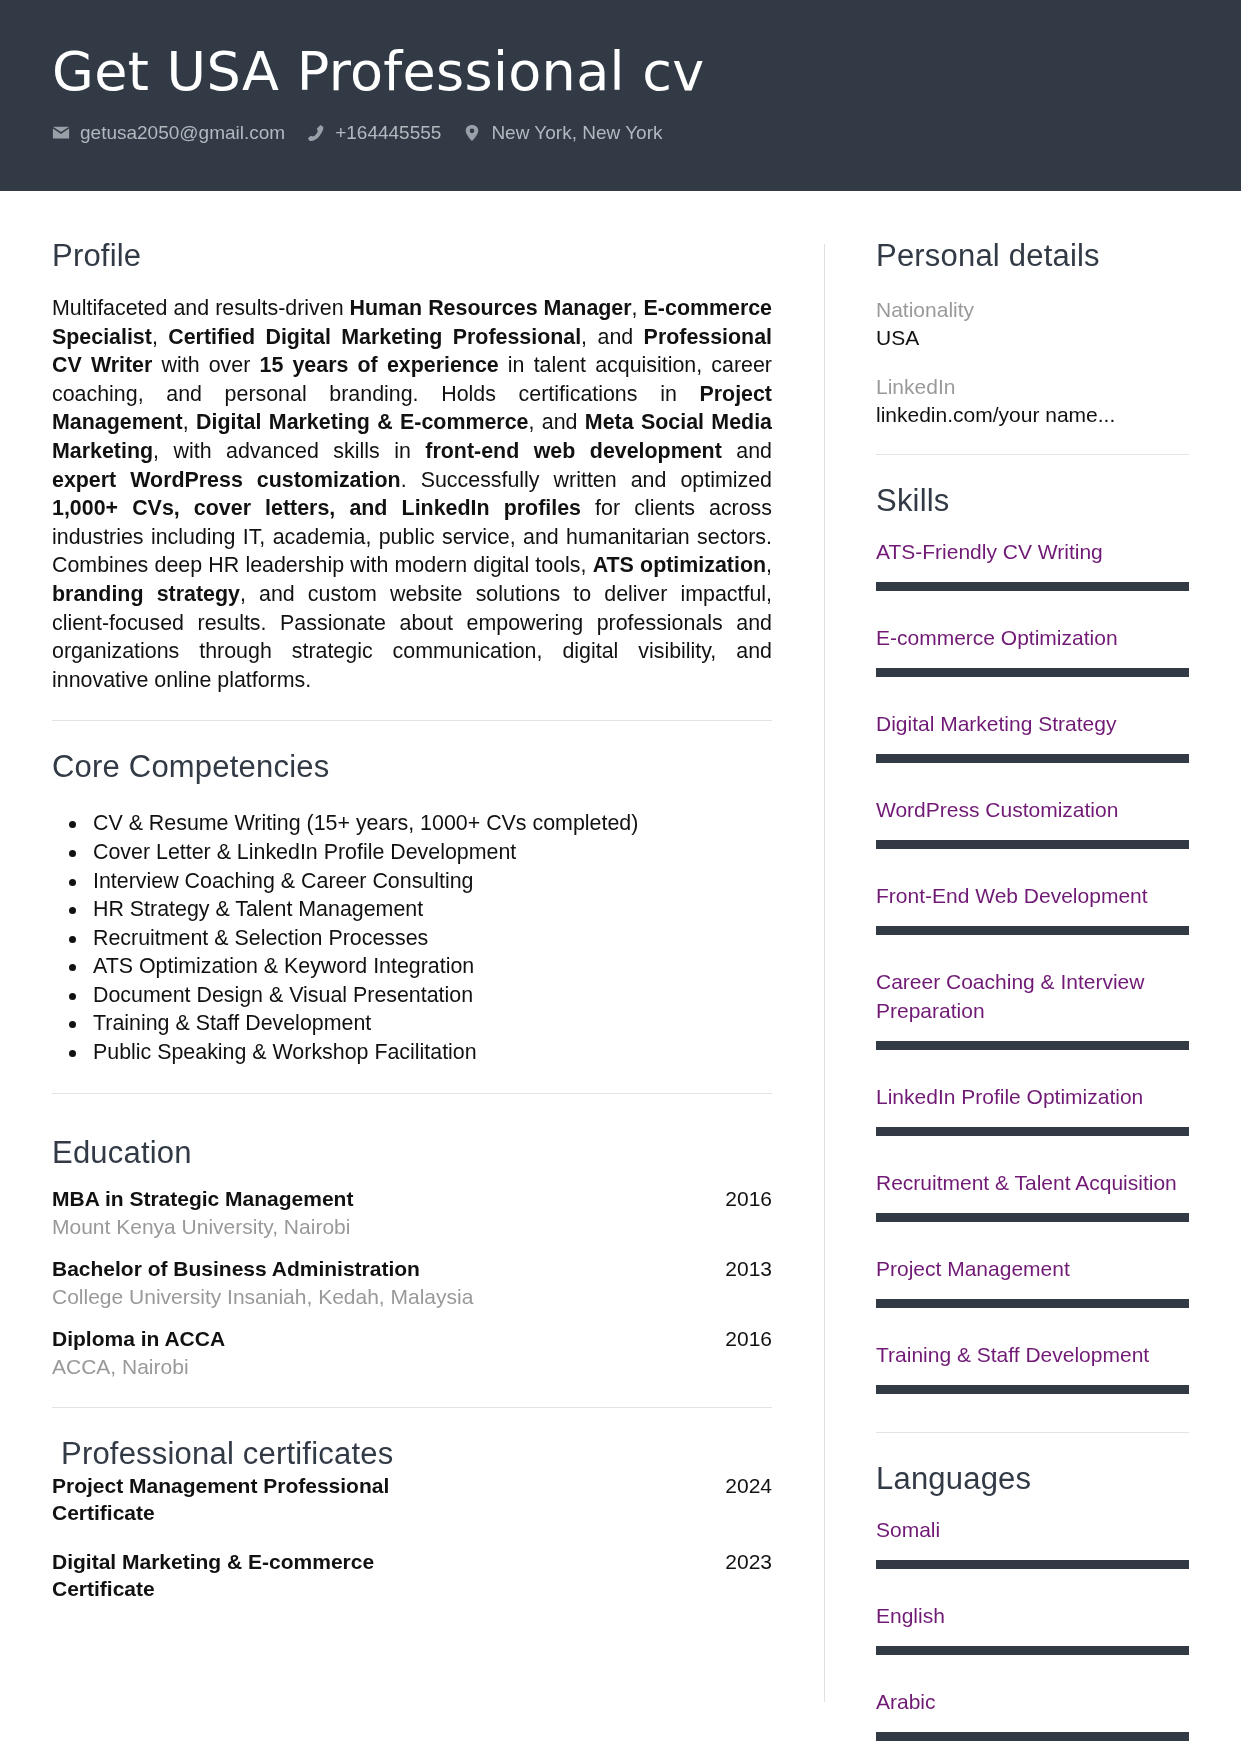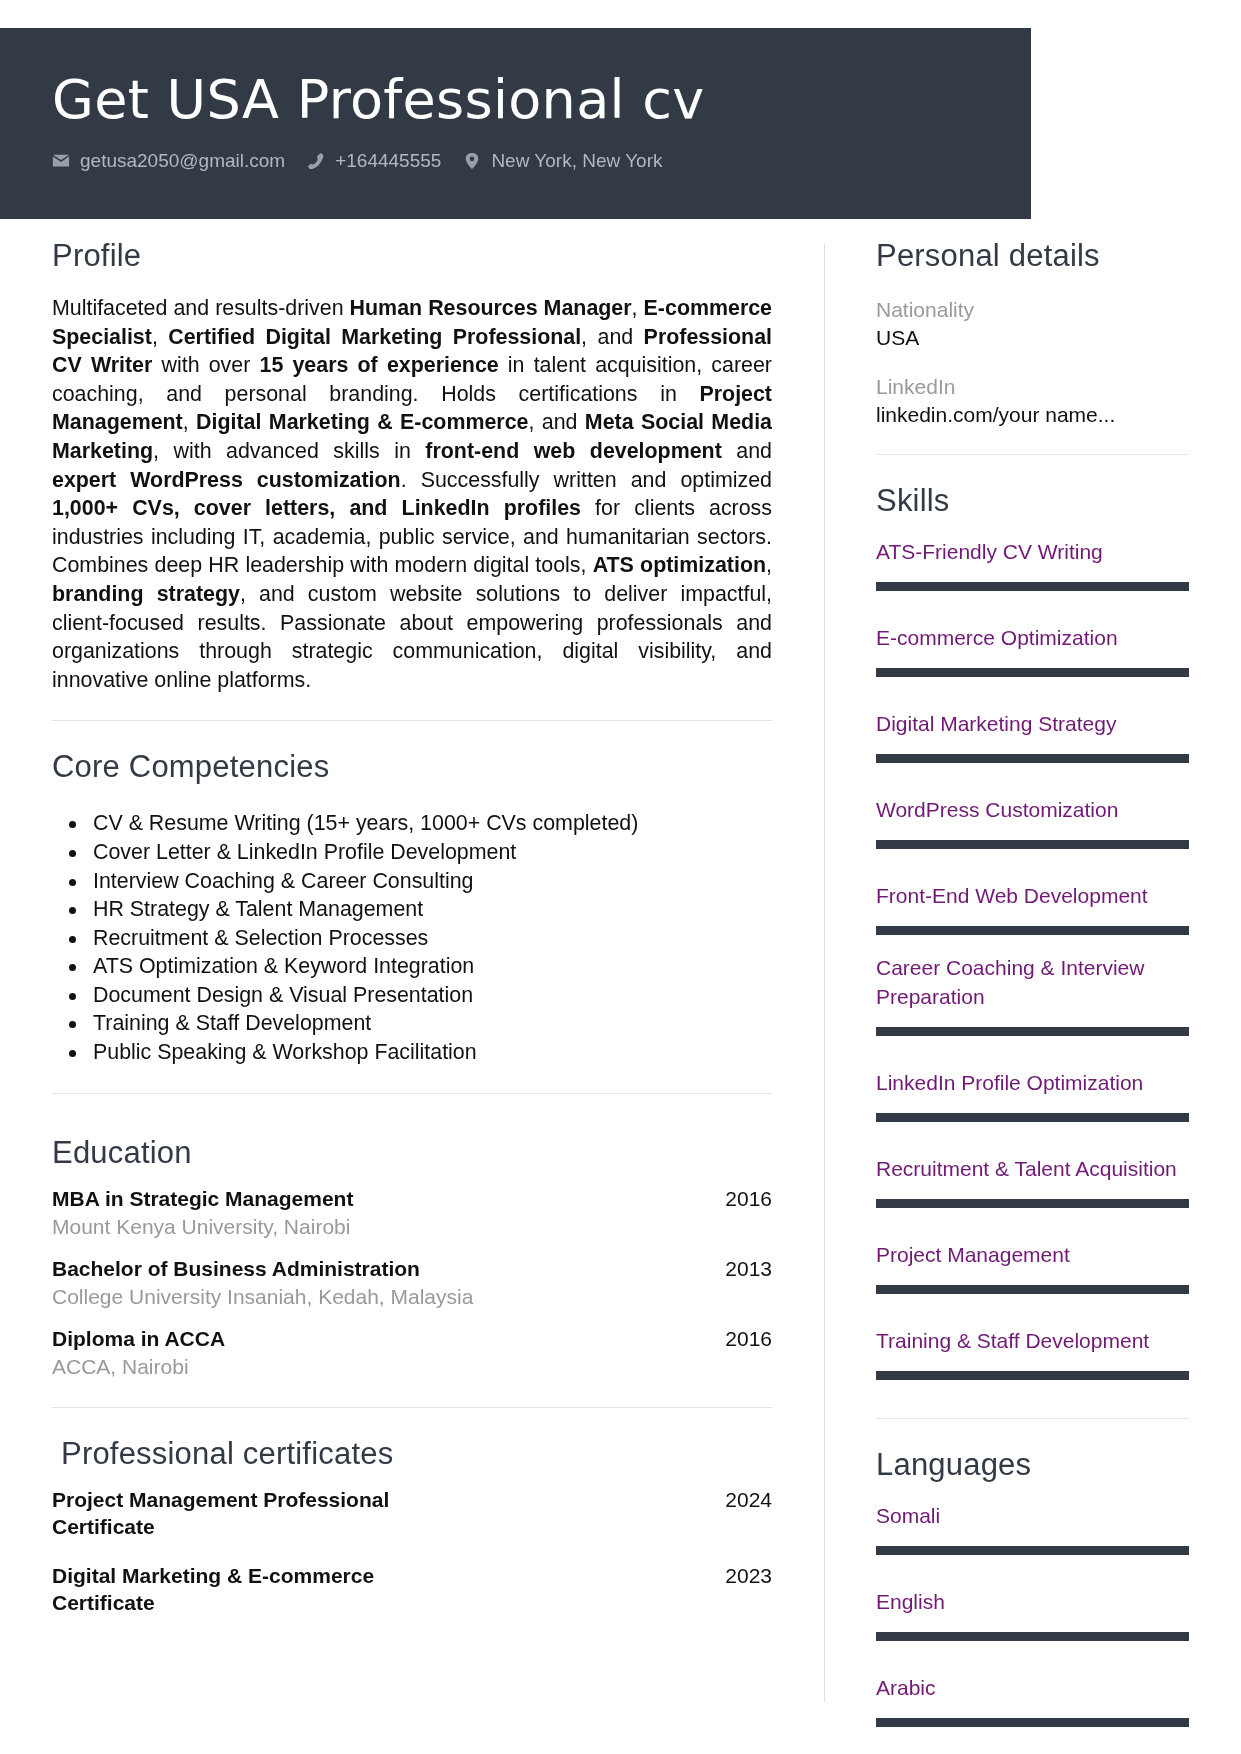--- a/index.html
+++ b/index.html
@@ -1,19 +1,19 @@
 <!DOCTYPE html>
 <html><head>
 <meta charset="utf-8">
 <style>
   * { box-sizing: border-box; margin: 0; padding: 0; }
   html, body { width: 1241px; height: 1754px; background: #ffffff; }
   body { font-family: "Liberation Sans", sans-serif; color: #111; position: relative; overflow: hidden; }
 
-  .header { position: absolute; left: 0; top: 0; width: 1031px; height: 191px; background: #323a46; margin-top: 28px; }
+  .header { position: absolute; left: 0; top: 0; width: 1241px; height: 191px; background: #323a46; }
   .header .name { position: absolute; left: 52px; top: 40px; font-size: 54px; font-weight: 300; color: #ffffff; letter-spacing: 0.3px; font-family: "DejaVu Sans", sans-serif; font-weight: normal; transform: scaleY(0.98); }
   .header .contacts { position: absolute; left: 52px; top: 122px; display: flex; align-items: center; font-size: 19px; color: #b3b8bf; }
   .contact { display: flex; align-items: center; margin-right: 22px; }
   .contact svg { width: 18px; height: 18px; margin-right: 10px; fill: #9aa0a8; }
 
   .left { position: absolute; left: 52px; top: 238px; width: 720px; }
   .right { position: absolute; left: 876px; top: 238px; width: 313px; }
   .vdivider { position: absolute; left: 824px; top: 244px; width: 1px; height: 1458px; background: #e0e0e0; }
 
   .sec-title { font-size: 31px; color: #323a46; font-weight: normal; letter-spacing: 0.2px; }
@@ -114,21 +114,21 @@
             <div class="edu-sub">ACCA, Nairobi</div>
           </div>
           <div class="edu-year">2016</div>
         </div>
       </div>
   </section>
   <div class="hr" style="margin-top:26px"></div>
 
   <section style="margin-top:28px">
     <h2 class="sec-title" style="padding-left:9px">Professional certificates</h2>
-    <div id="cert-list" style="margin-top:14px">
+    <div id="cert-list" style="">
         <div class="edu-item" style="margin-top: 0px;">
           <div class="edu-title" style="line-height:27px">
             <div>Project Management Professional</div>
             <div>Certificate</div>
           </div>
           <div class="edu-year">2024</div>
         </div>
         <div class="edu-item" style="margin-top: 22px;">
           <div class="edu-title" style="line-height:27px">
             <div>Digital Marketing &amp; E-commerce</div>
@@ -180,21 +180,21 @@
           <div class="bar-track" style="margin-top:16px">
             <div class="bar-fill" style="width:100%"></div>
           </div>
         </div>
         <div class="bar-item" style="margin-top: 32px;">
           <div class="bar-label">Front-End Web Development</div>
           <div class="bar-track" style="margin-top:16px">
             <div class="bar-fill" style="width:100%"></div>
           </div>
         </div>
-        <div class="bar-item" style="margin-top: 18px;">
+        <div class="bar-item" style="margin-top: 32px;">
           <div class="bar-label">Career Coaching &amp; Interview Preparation</div>
           <div class="bar-track" style="margin-top:16px">
             <div class="bar-fill" style="width:100%"></div>
           </div>
         </div>
         <div class="bar-item" style="margin-top: 32px;">
           <div class="bar-label">LinkedIn Profile Optimization</div>
           <div class="bar-track" style="margin-top:16px">
             <div class="bar-fill" style="width:100%"></div>
           </div>

